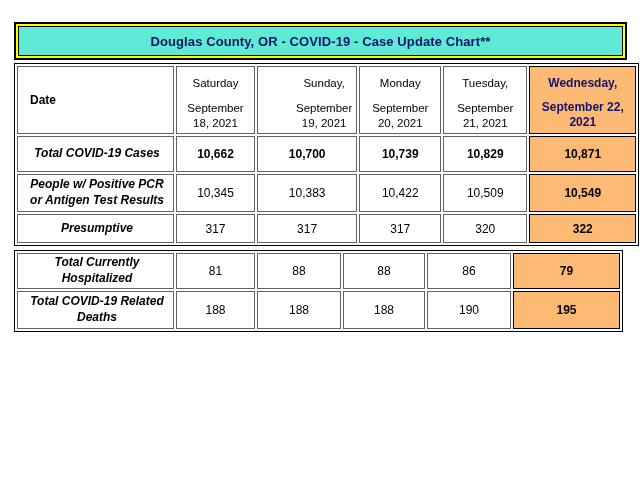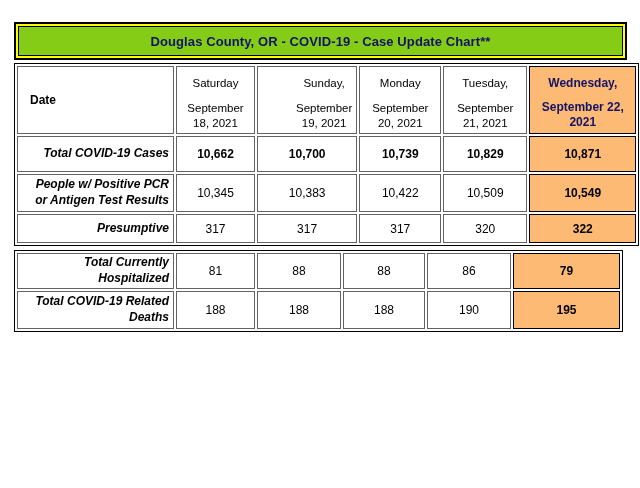--- a/index.html
+++ b/index.html
@@ -6,41 +6,41 @@
   body{
     width:640px;height:488px;background:#ffffff;overflow:hidden;position:relative;
     font-family:"Liberation Sans","DejaVu Sans",sans-serif;color:#000;
   }
   
   .banner{
     position:absolute;left:14px;top:22px;width:613px;height:38px;
     background:#ffff00;border:2px solid #000;padding:2px;box-sizing:border-box;
   }
   .banner-inner{
-    width:100%;height:100%;box-sizing:border-box;border:1px solid #000;background:#84cc16;
+    width:100%;height:100%;box-sizing:border-box;border:1px solid #000;background:#5eead4;
     display:flex;align-items:center;justify-content:center;
   }
   .banner-inner span{
     font-size:13px;font-weight:bold;color:#131368;letter-spacing:.1px;
   }
   
   .tblwrap{position:absolute;left:14px;}
   #tableA{top:63px;}
   #tableB{top:250px;}
   table{
     border-collapse:separate;border-spacing:2px;
     border:1px solid #000;background:#fff;table-layout:fixed;
   }
   td{
     border:1px solid #636363;box-sizing:border-box;overflow:hidden;
     vertical-align:middle;padding:0;background:#fff;
   }
   td.labelcell{
     font-weight:bold;font-style:italic;font-size:12px;line-height:1.3;
-    padding-left:7px;padding-right:4px;text-align:right;
+    padding-left:7px;padding-right:4px;text-align:center;
   }
   td.datecell{font-weight:bold;font-style:normal;font-size:12px;padding-left:12px;}
   td.daycell{
     vertical-align:top;text-align:center;font-size:11.5px;line-height:1.25;
   }
   td.daycell .day{margin-top:9px;}
   td.daycell .date{margin-top:11px;padding:0 4px;}
   td.valuecell{text-align:center;font-size:12px;}
   td.bold{font-weight:bold;}
   td.hl{

